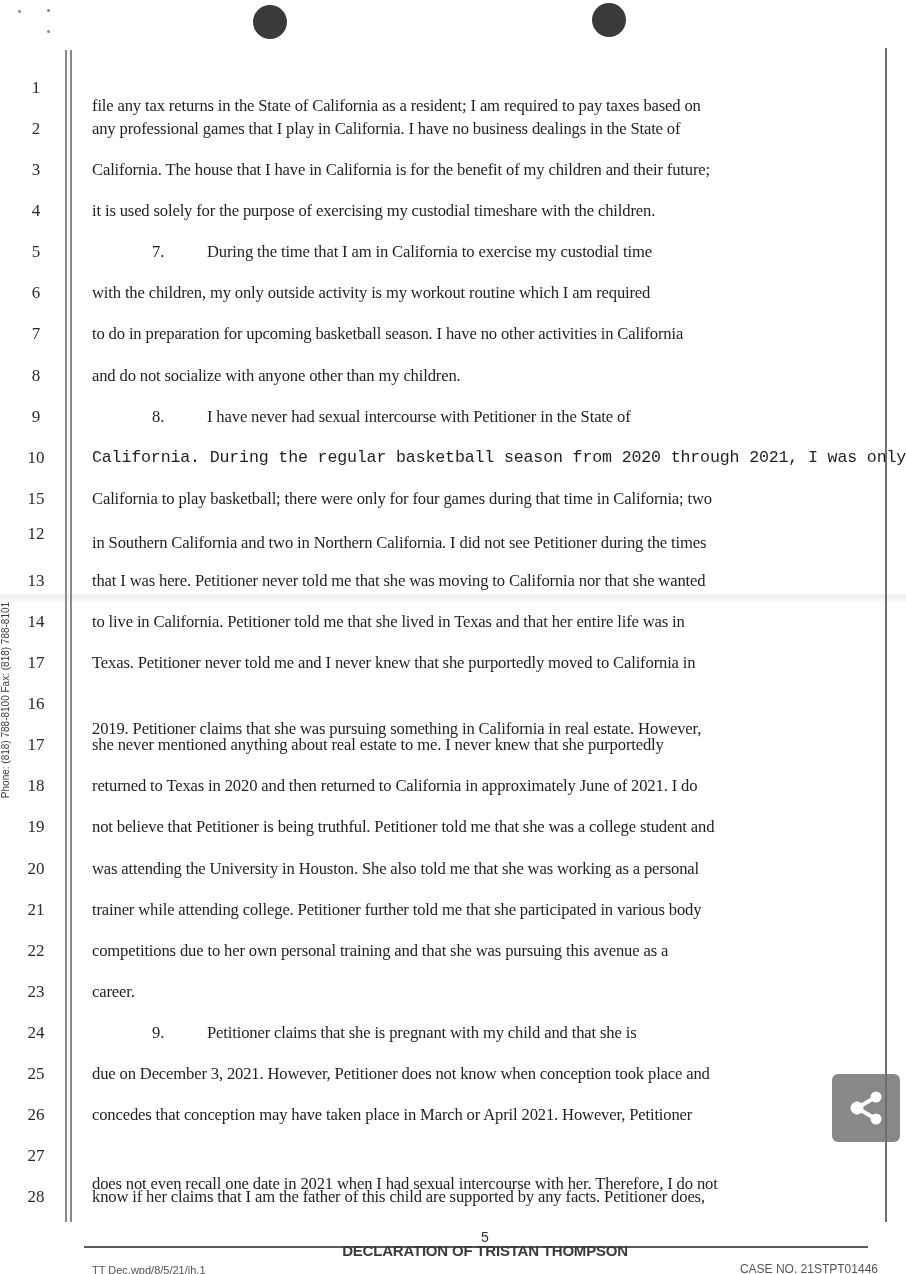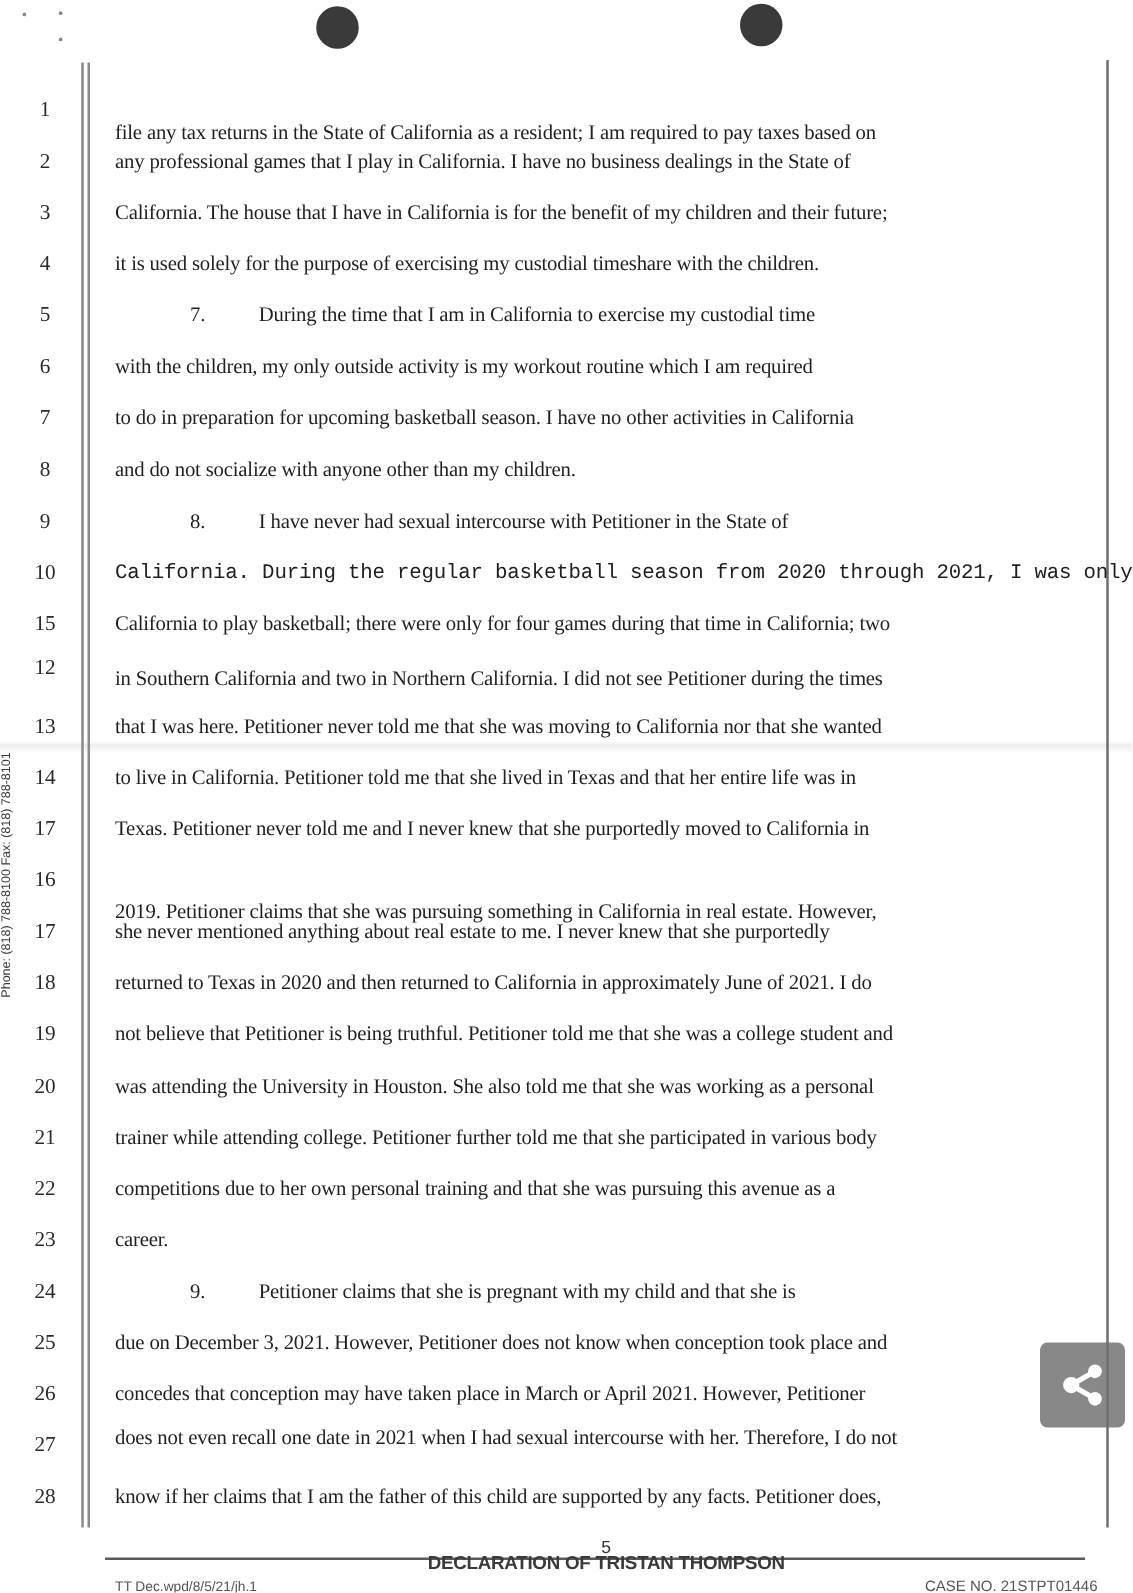--- a/index.html
+++ b/index.html
@@ -136,21 +136,21 @@
       <div class="text-line" style="top: 735.28px;"><span>she never mentioned anything about real estate to me.  I never knew that she purportedly</span></div>
       <div class="text-line" style="top: 776.36px;"><span>returned to Texas in 2020 and then returned to California in approximately June of 2021. I do</span></div>
       <div class="text-line" style="top: 817.44px;"><span>not believe that Petitioner is being truthful.  Petitioner told me that she was a college student and</span></div>
       <div class="text-line" style="top: 858.52px;"><span>was attending the University in Houston. She also told me that she was working as a personal</span></div>
       <div class="text-line" style="top: 899.6px;"><span>trainer while attending college.  Petitioner further told me that she participated in various body</span></div>
       <div class="text-line" style="top: 940.68px;"><span>competitions due to her own personal training and that she was pursuing this avenue as a</span></div>
       <div class="text-line" style="top: 981.76px;"><span>career.</span></div>
       <div class="text-line" style="top: 1022.84px;"><span class="para-num">9.</span><span>Petitioner claims that she is pregnant with my child and that she is</span></div>
       <div class="text-line" style="top: 1063.92px;"><span>due on December 3, 2021.  However, Petitioner does not know when conception took place and</span></div>
       <div class="text-line" style="top: 1105px;"><span>concedes that conception may have taken place in March or April 2021. However, Petitioner</span></div>
-      <div class="text-line" style="top: 1140px; text-align: center;"><span>does not even recall one date in 2021 when I had sexual intercourse with her. Therefore, I do not</span></div>
+      <div class="text-line" style="top: 1174px; text-align: center;"><span>does not even recall one date in 2021 when I had sexual intercourse with her. Therefore, I do not</span></div>
       <div class="text-line" style="top: 1187.16px;"><span>know if her claims that I am the father of this child are supported by any facts.  Petitioner does,</span></div>
     </div>
 
   <div class="page-number">5</div>
   <div class="footer-line"></div>
   <div class="footer-title">DECLARATION OF TRISTAN THOMPSON</div>
   <div class="footer-left">TT Dec.wpd/8/5/21/jh.1</div>
   <div class="footer-right">CASE NO. 21STPT01446</div>
 </div>
 

